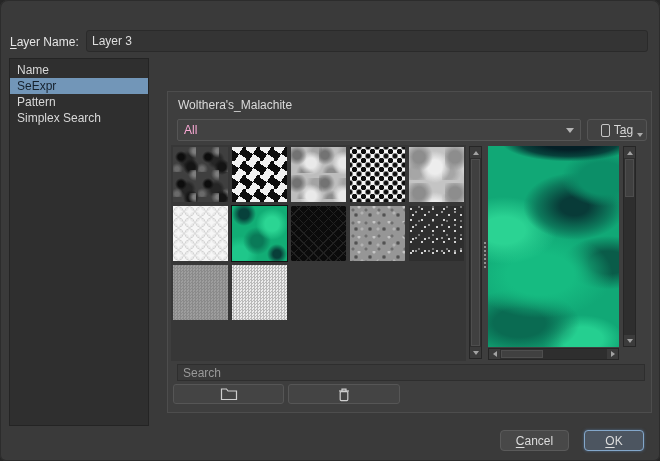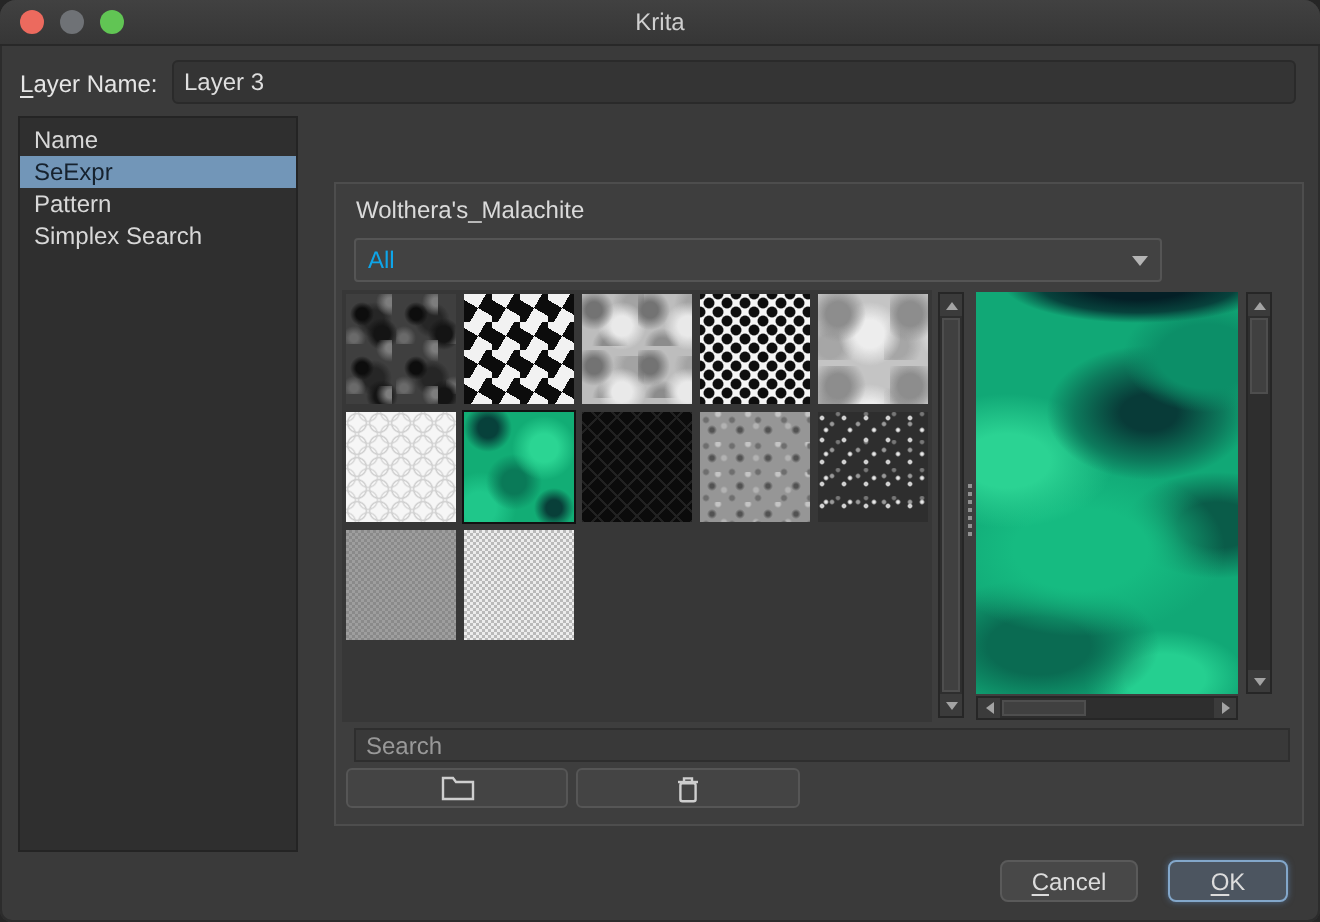--- a/index.html
+++ b/index.html
@@ -17,21 +17,21 @@
   .cat-list{position:absolute;left:9px;top:58px;width:138px;height:363px;background:#2f2f2f;border:1px solid #242424;padding-top:3px;box-sizing:content-box;}
   .cat-item{height:16px;line-height:16px;padding:0 7px;color:#d8d8d8;white-space:nowrap;}
   .cat-item.selected{background:#7296b8;color:#16222e;}
   
   .tabbar{position:absolute;left:168px;top:69px;display:flex;align-items:flex-end;z-index:2;}
   .tab{height:22px;line-height:22px;padding:0 13px;background:#393939;border:1px solid #2c2c2c;border-bottom:none;color:#c9c9c9;margin-right:2px;border-radius:2px 2px 0 0;}
   .tab.active{background:#484848;color:#e2e2e2;border-color:#555;}
   .panel{position:absolute;left:167px;top:91px;width:485px;height:322px;background:#3e3e3e;border:1px solid #4d4d4d;box-sizing:border-box;}
   .res-name{position:absolute;left:10px;top:6px;color:#dadada;}
   
-  .combo{position:absolute;left:9px;top:27px;width:404px;height:22px;background:#424242;border:1px solid #555;border-radius:2px;display:flex;align-items:center;padding:0 6px;box-sizing:border-box;color:#0ea5e9;}
+  .combo{position:absolute;left:9px;top:27px;width:404px;height:22px;background:#424242;border:1px solid #555;border-radius:2px;display:flex;align-items:center;padding:0 6px;box-sizing:border-box;color:#f9a8d4;}
   .combo-arrow{margin-left:auto;width:0;height:0;border-left:4px solid transparent;border-right:4px solid transparent;border-top:5px solid #b5b5b5;}
   .tag-btn{position:absolute;left:419px;top:27px;width:60px;height:22px;background:#424242;border:1px solid #555;border-radius:3px;display:flex;align-items:center;justify-content:center;gap:4px;box-sizing:border-box;color:#d6d6d6;}
   .tag-glyph{width:7px;height:11px;border:1px solid #c6c6c6;border-radius:2px;}
   .tag-caret{position:absolute;right:3px;bottom:3px;width:0;height:0;border-left:3px solid transparent;border-right:3px solid transparent;border-top:4px solid #aaa;}
   
   .grid{position:absolute;left:3px;top:53px;width:295px;height:216px;background:#373737;display:flex;flex-wrap:wrap;align-content:flex-start;gap:4px;padding:2px;box-sizing:border-box;}
   .thumb{width:55px;height:55px;}
   .thumb.selected{box-shadow:0 0 0 1px #111;}
   .p-dark-grunge{background-color:#3f3f3f;background-image:radial-gradient(circle 6px at 8px 10px,#0d0d0d 0 3px,transparent 6px),radial-gradient(circle 7px at 22px 4px,#7d7d7d 0 2px,transparent 7px),radial-gradient(circle 8px at 18px 20px,#141414 0 4px,transparent 8px),radial-gradient(circle 6px at 4px 22px,#6a6a6a 0 2px,transparent 6px),radial-gradient(circle 9px at 14px 13px,#262626 0 5px,transparent 9px);background-size:27px 27px,23px 23px,31px 31px,25px 25px,29px 29px;}
   .p-bw-mosaic{background:repeating-conic-gradient(from 30deg,#0c0c0c 0 25%,#f2f2f2 0 50%) 0 0/14px 14px;}
@@ -81,28 +81,20 @@
   .btn{position:absolute;top:430px;height:21px;background:#484848;border:1px solid #5a5a5a;border-radius:4px;color:#dcdcdc;display:flex;align-items:center;justify-content:center;font-size:12px;box-sizing:border-box;}
   .btn-cancel{left:500px;width:69px;}
   .btn-ok{left:584px;width:60px;background:#4c5560;border:1px solid #83a7ca;box-shadow:0 0 3px rgba(100,150,205,.55);}
   u{text-decoration:underline;text-underline-offset:2px;}
 </style>
 </head>
 <body>
 
 <div class="window">
 
-  <div class="titlebar">
-    <div class="lights">
-      <span class="light" style="background: rgb(236, 106, 94);"></span>
-      <span class="light" style="background: rgb(111, 114, 118);"></span>
-      <span class="light" style="background: rgb(97, 197, 84);"></span>
-    </div>
-    <span class="title">Krita</span>
-  </div>
 
   <label class="layer-label"><u>L</u>ayer Name:</label>
   <input class="layer-input" type="text" value="Layer 3" style="">
 
   <div class="cat-list">
     <div class="cat-item">Name</div>
     <div class="cat-item selected">SeExpr</div>
     <div class="cat-item">Pattern</div>
     <div class="cat-item">Simplex Search</div>
   </div>
@@ -110,20 +102,25 @@
 
   <div class="panel">
 
     <div class="res-name">Wolthera's_Malachite</div>
 
     <div class="combo">
       <span>All</span>
       <span class="combo-arrow"></span>
     </div>
 
+    <div class="tag-btn">
+      <span class="tag-glyph"></span>
+      <span>T<u>a</u>g</span>
+      <span class="tag-caret"></span>
+    </div>
 
     <div class="grid" id="pattern-grid">
         <div class="thumb p-dark-grunge"></div>
         <div class="thumb p-bw-mosaic"></div>
         <div class="thumb p-gray-marble"></div>
         <div class="thumb p-halftone-dots"></div>
         <div class="thumb p-soft-clouds"></div>
         <div class="thumb p-white-lattice"></div>
         <div class="thumb p-malachite selected"></div>
         <div class="thumb p-dark-maze"></div>

